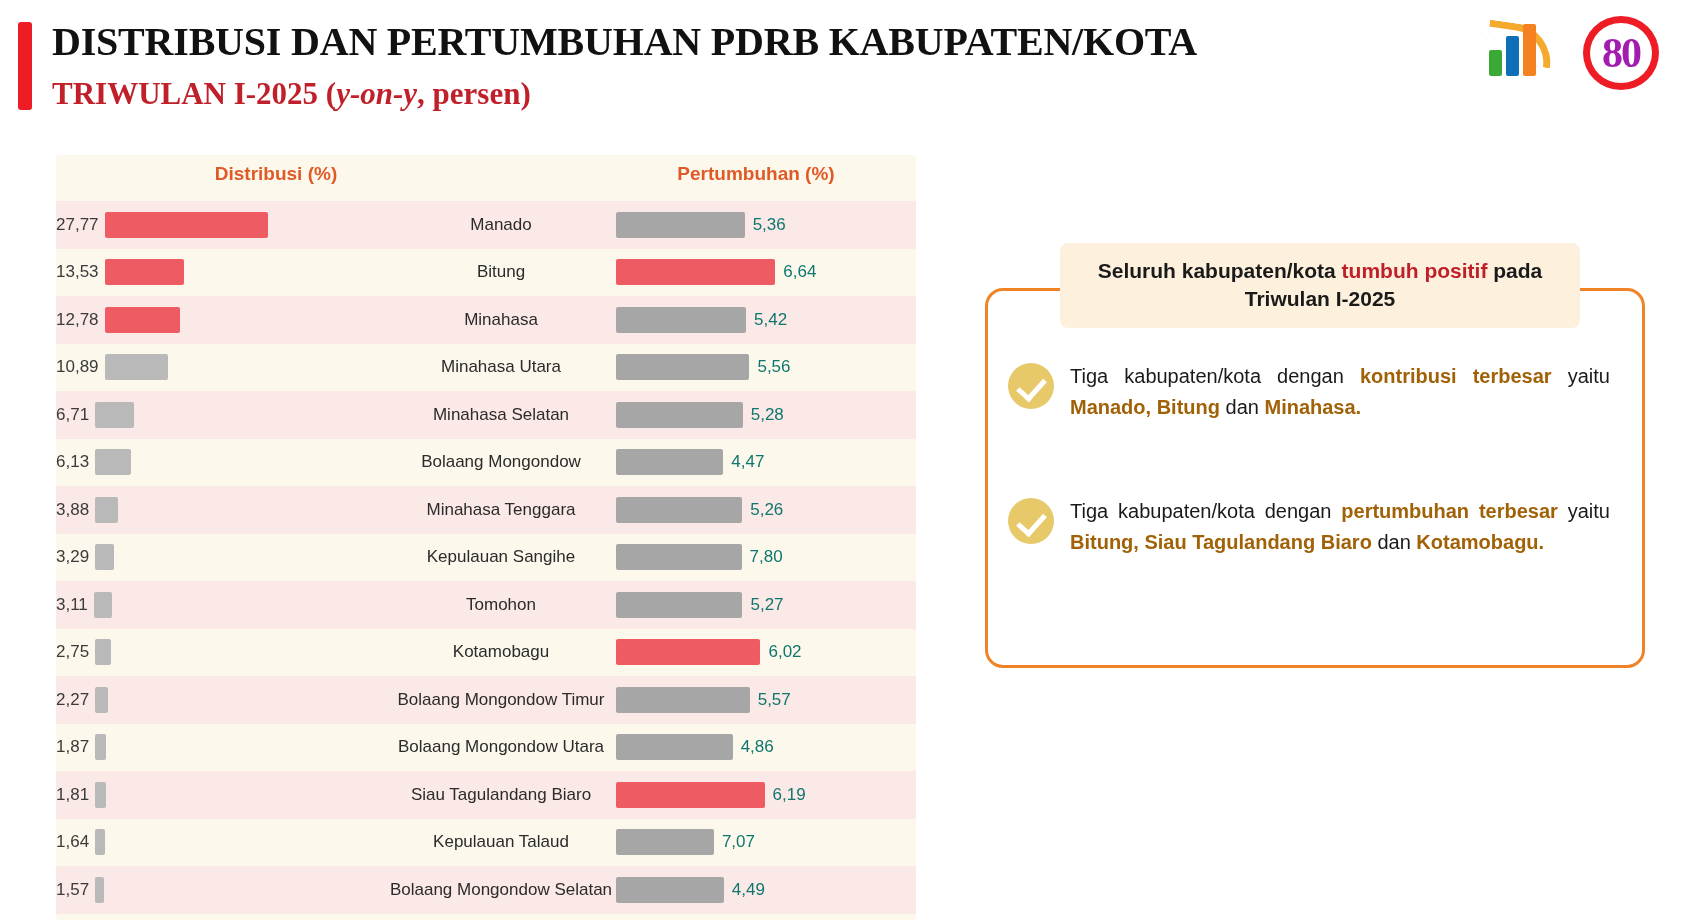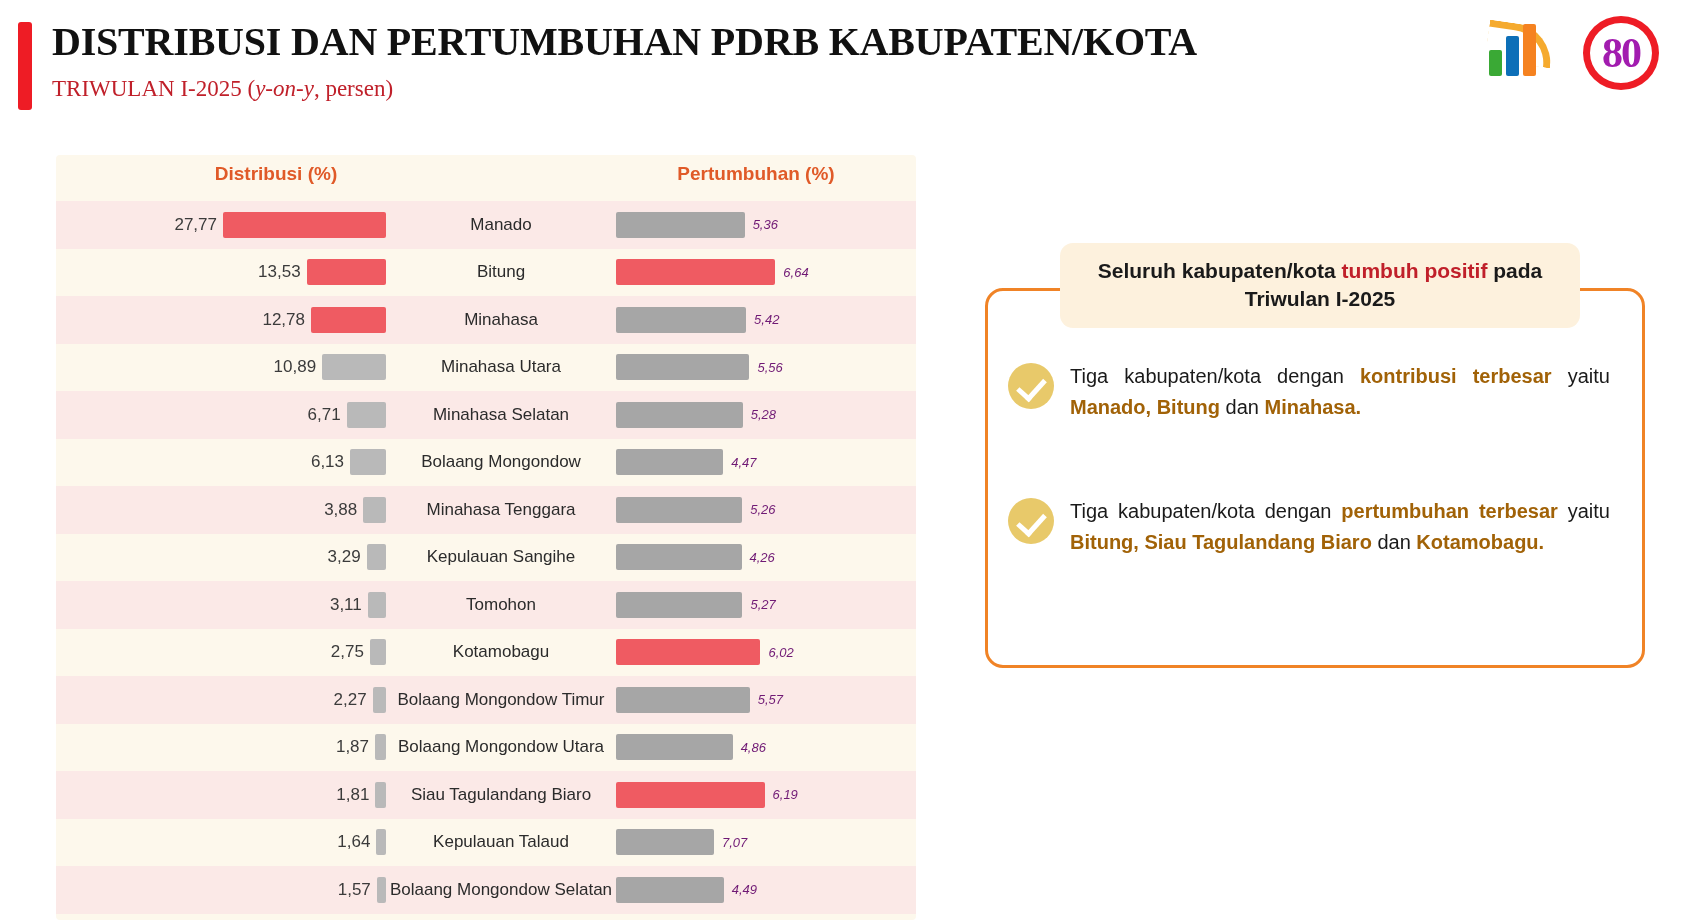--- a/index.html
+++ b/index.html
@@ -21,21 +21,21 @@
   }
   .title-main {
     position: absolute; left: 52px; top: 18px;
     font-family: "Liberation Serif", serif;
     font-weight: bold; font-size: 40px; color: #111111;
     letter-spacing: -0.2px; white-space: nowrap;
   }
   .title-sub {
     position: absolute; left: 52px; top: 76px;
     font-family: "Liberation Serif", serif;
-    font-weight: normal; font-size: 23px; color: #c0202a;
+    font-weight: bold; font-size: 31px; color: #c0202a;
     white-space: nowrap;
   }
   .title-sub .ital { font-style: italic; }
 
   
   .bps-logo { position: absolute; left: 1487px; top: 20px; width: 72px; height: 66px; }
   .bps-logo .bar { position: absolute; bottom: 10px; border-radius: 2px; }
   .b1 { left: 2px;  width: 13px; height: 26px; background: #3aa935; }
   .b2 { left: 19px; width: 13px; height: 40px; background: #0d6fb8; }
   .b3 { left: 36px; width: 13px; height: 52px; background: #f58220; }
@@ -79,53 +79,53 @@
   .rows { position: absolute; left: 0; top: 46px; width: 860px; }
   .row {
     position: relative; height: 47.5px; width: 860px;
     display: flex; align-items: center;
   }
   .row.alt { background: #fbe9e7; }
   .row.base { background: #fdf8ec; }
 
   .dist-cell {
     position: relative; width: 330px; height: 41px;
-    display: flex; align-items: center; justify-content: flex-end;
+    display: flex; align-items: center; justify-content: flex-start;
   }
   .dist-val {
     font-size: 17px; color: #3b3b3b;
     margin-right: 6px; white-space: nowrap;
   }
   .dist-bar { height: 26px; border-radius: 2px; background: #b9b9b9; }
   .dist-bar.hl { background: #ef5b62; }
 
   .name-cell {
     width: 230px; text-align: center;
     font-size: 17px; color: #2b2b2b;
   }
 
   .growth-cell {
     position: relative; width: 300px; height: 47.5px;
     display: flex; align-items: center; justify-content: flex-start;
   }
   .growth-bar { height: 26px; border-radius: 2px; background: #a6a6a6; }
   .growth-bar.hl { background: #ef5b62; }
-  .growth-val { font-size: 13px; color: #701a75; margin-left: 8px; white-space: nowrap; font-style: italic; }
+  .growth-val { font-size: 17px; color: #0f766e; margin-left: 8px; white-space: nowrap; }
 
   
   .callout {
     position: absolute; left: 985px; top: 288px;
     width: 660px; height: 380px;
     border: 3px solid #f08326; border-radius: 18px;
     background: #ffffff;
   }
   .callout-title {
     position: absolute; left: 1060px; top: 243px;
     width: 520px; padding: 14px 18px;
-    background: #fdf1dd; border-radius: 13px;
+    background: #fdf1dd; border-radius: 8px;
     text-align: center; font-weight: bold; font-size: 21px;
     color: #1a1a1a; line-height: 1.35;
   }
   .callout-title .red { color: #c0202a; }
 
   .bullet { position: absolute; left: 20px; width: 620px; display: flex; }
   .bullet.b-1 { top: 70px; }
   .bullet.b-2 { top: 205px; }
   .check {
     flex: 0 0 auto; width: 46px; height: 46px; border-radius: 50%;
@@ -251,21 +251,21 @@
           </div>
         </div>
         <div class="row base">
           <div class="dist-cell">
             <span class="dist-val">3,29</span>
             <div class="dist-bar" style="width: 19.3111px;"></div>
           </div>
           <div class="name-cell">Kepulauan Sangihe</div>
           <div class="growth-cell">
             <div class="growth-bar" style="width: 125.52px;"></div>
-            <span class="growth-val">4,26</span>
+            <span class="growth-val">7,80</span>
           </div>
         </div>
         <div class="row alt">
           <div class="dist-cell">
             <span class="dist-val">3,11</span>
             <div class="dist-bar" style="width: 18.2546px;"></div>
           </div>
           <div class="name-cell">Tomohon</div>
           <div class="growth-cell">
             <div class="growth-bar" style="width: 126.48px;"></div>

